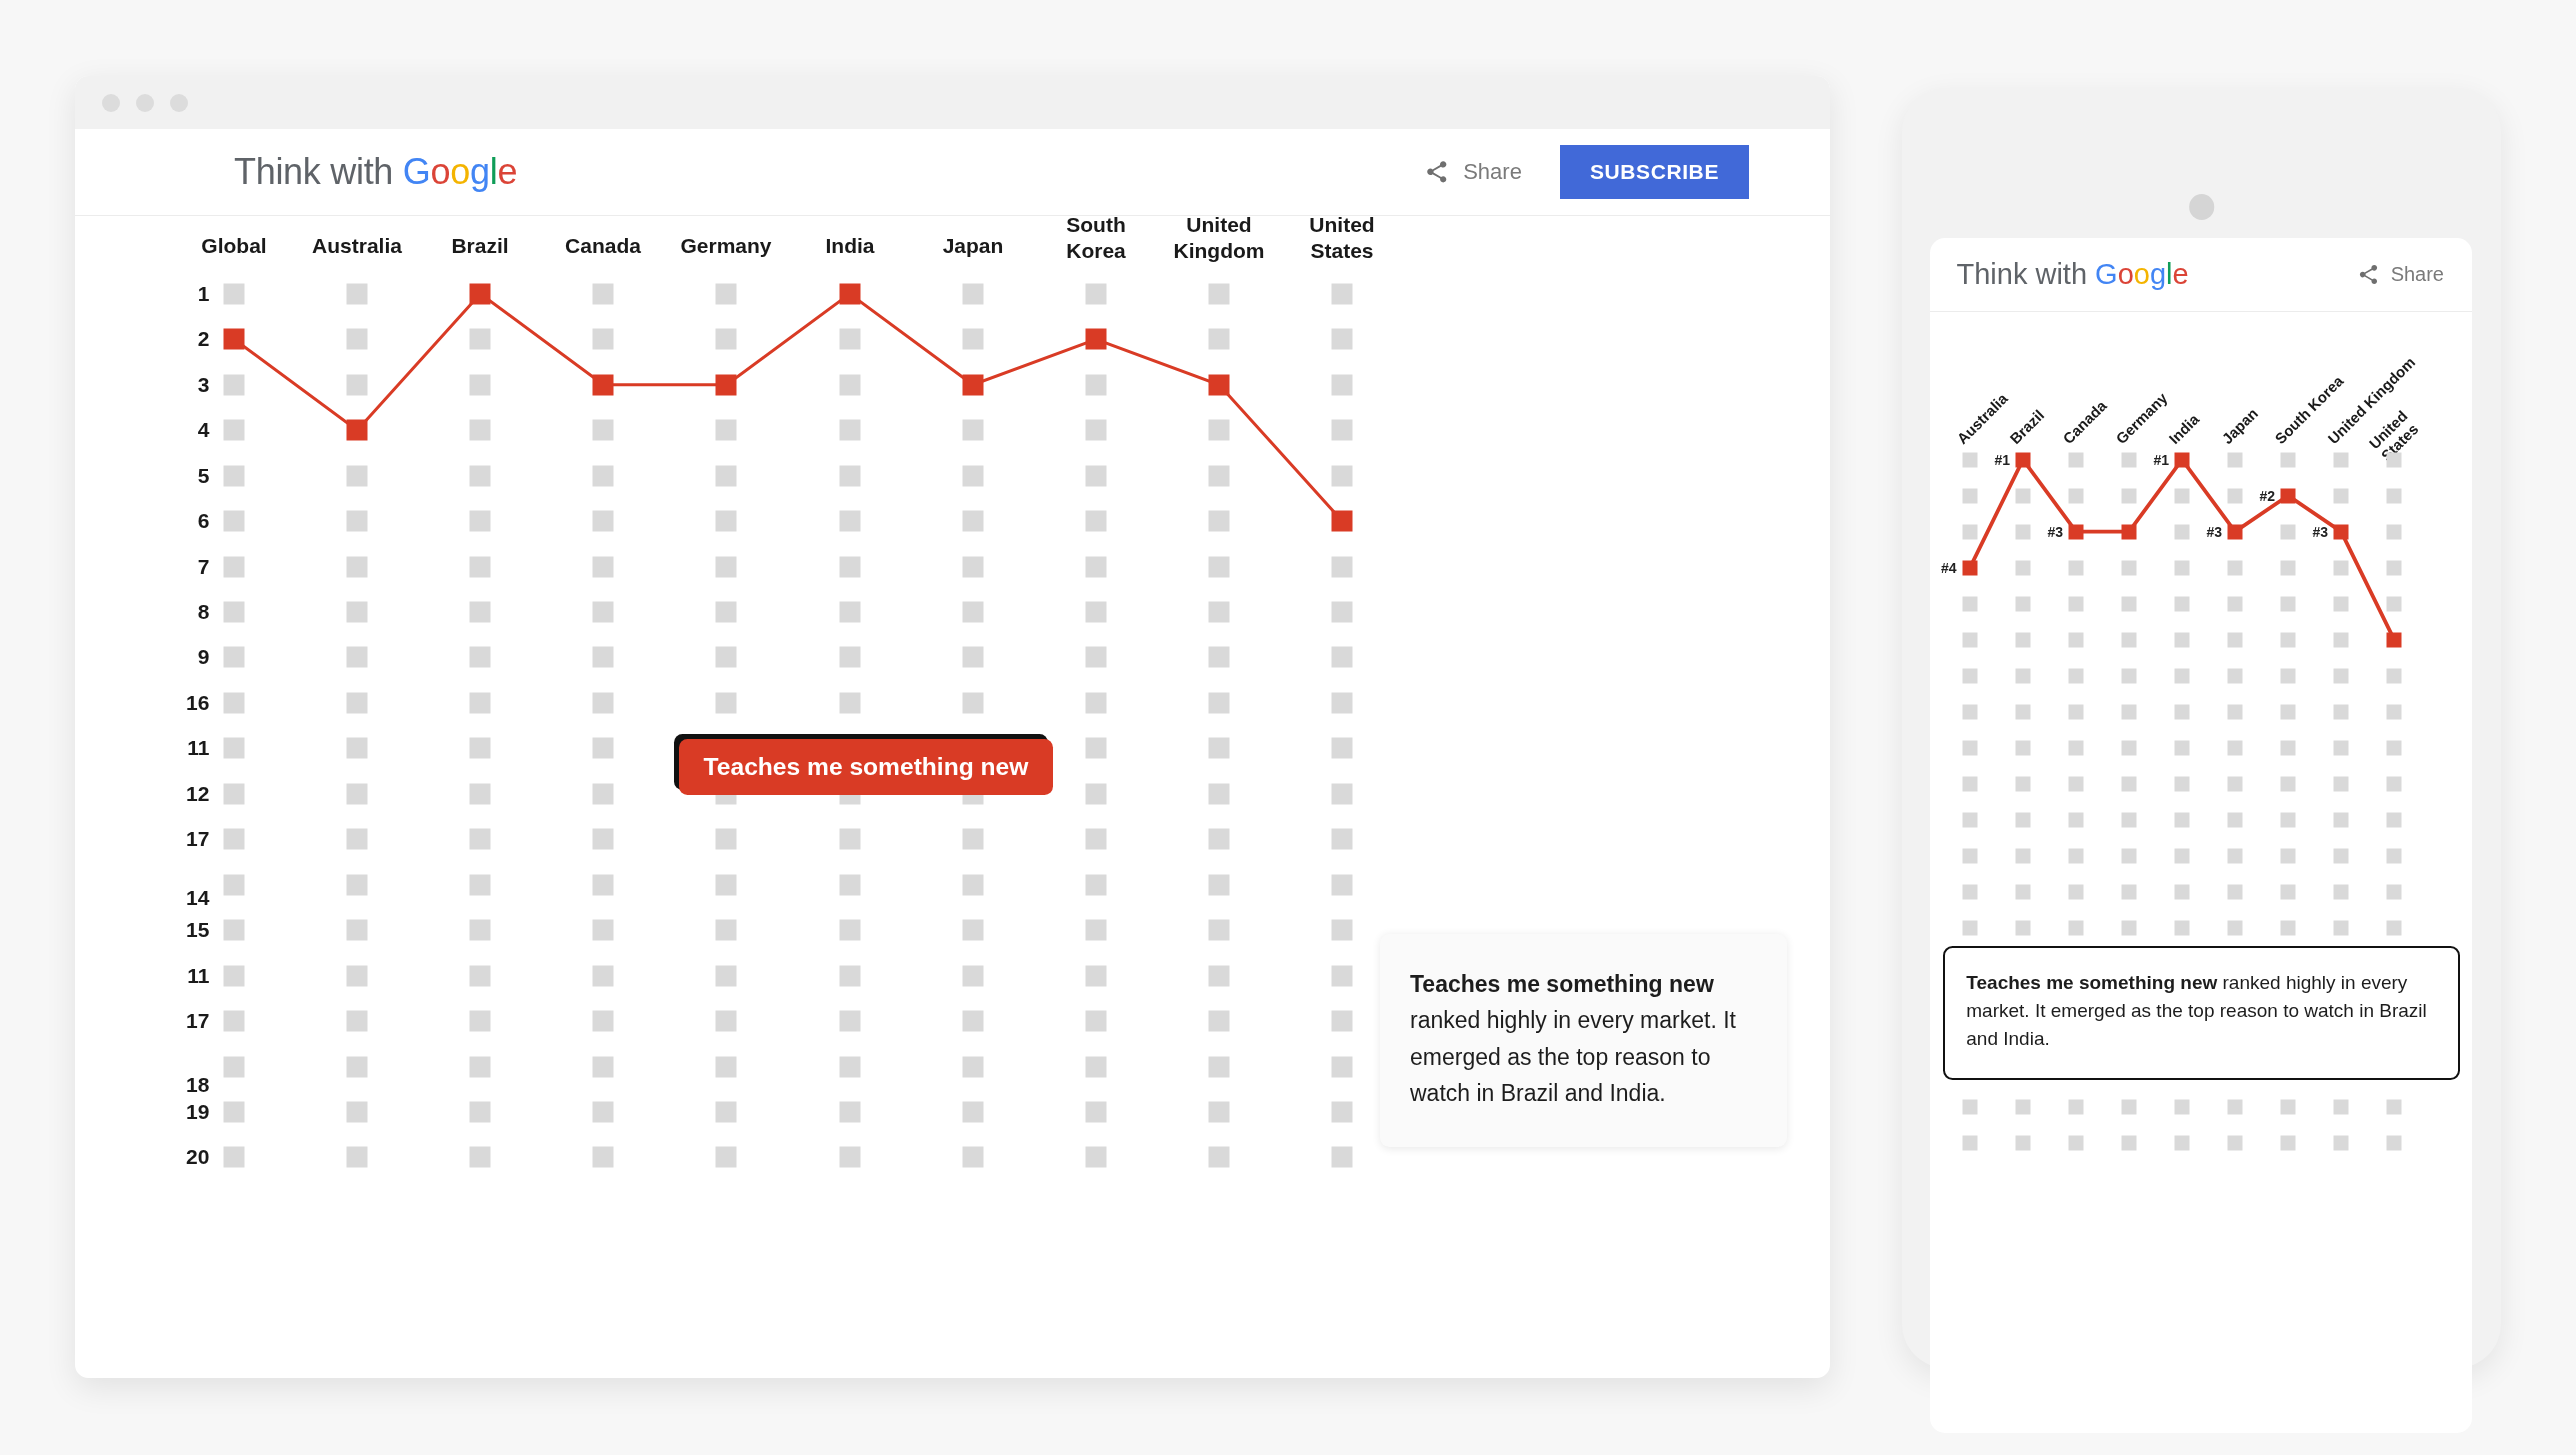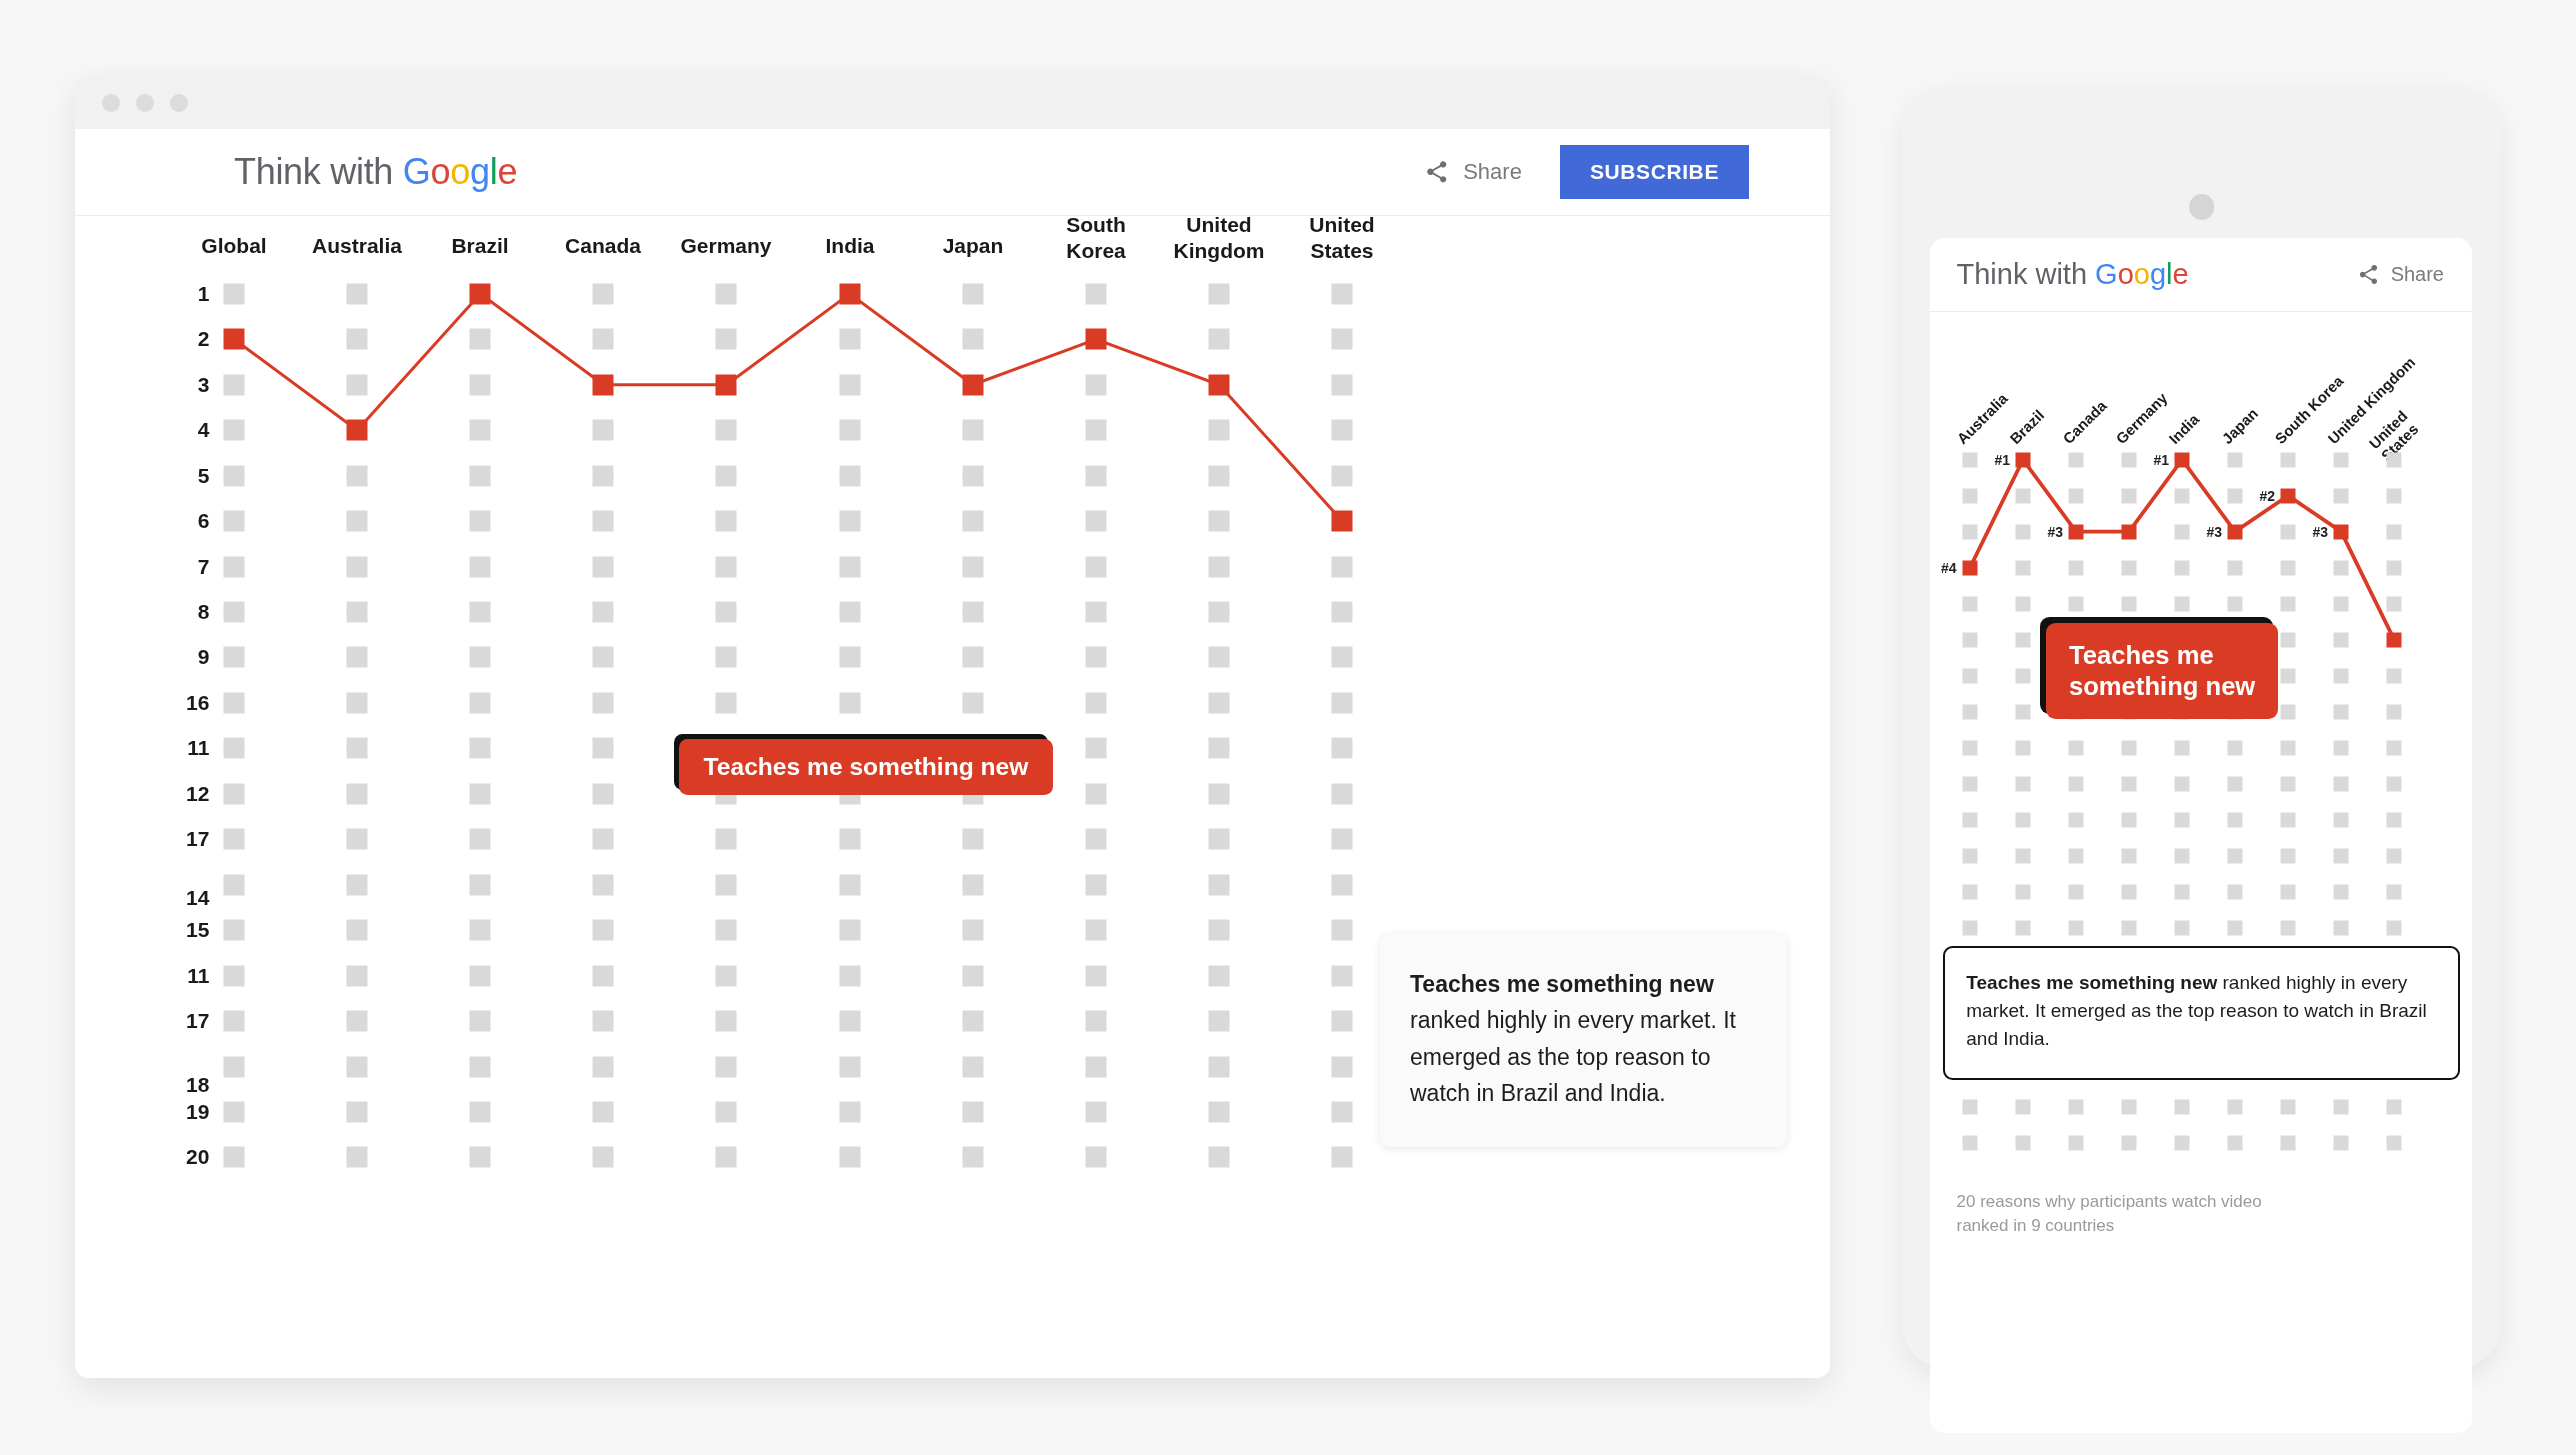--- a/index.html
+++ b/index.html
@@ -551,24 +551,20 @@
         </svg>
         <span>Share</span>
       </div>
     </div>
 
     <div class="m-chart" id="mob-canvas">
       <svg class="line-svg" id="mob-line" viewBox="0 0 572 620" width="542" height="587">
           <path d="M42 158 L98 44 L154 120 L210 120 L266 44 L322 120 L378 82 L434 120 L490 234" fill="none" stroke="#D93B25" stroke-width="4"></path>
         </svg>
 
-      <div class="m-callout">
-        <div class="shadow"></div>
-        <div class="body"><span>Teaches me</span><br><span>something new</span></div>
-      </div>
     <div class="m-col-head" style="left: 36px; top: 13.3px;">Australia</div>
         <div class="m-col-head" style="left: 89px; top: 13.3px;">Brazil</div>
         <div class="m-col-head" style="left: 142px; top: 13.3px;">Canada</div>
         <div class="m-col-head" style="left: 195px; top: 13.3px;">Germany</div>
         <div class="m-col-head" style="left: 248px; top: 13.3px;">India</div>
         <div class="m-col-head" style="left: 301px; top: 13.3px;">Japan</div>
         <div class="m-col-head" style="left: 354px; top: 13.3px;">South Korea</div>
         <div class="m-col-head" style="left: 407px; top: 13.3px;">United Kingdom</div>
         <div class="m-col-head" style="left: 460px; top: 13.3px;">United<br>States</div>
         <div class="m-cell" style="left: 40px; top: 42px;"></div>
@@ -757,16 +753,15 @@
         <div class="m-rank-tag" style="left: 239px; top: 42px;">#1</div>
         <div class="m-rank-tag" style="left: 292px; top: 114px;">#3</div>
         <div class="m-rank-tag" style="left: 345px; top: 78px;">#2</div>
         <div class="m-rank-tag" style="left: 398px; top: 114px;">#3</div>
       </div>
 
     <div class="m-annot">
       <b>Teaches me something new</b><span> ranked highly in every market. It emerged as the top reason to watch in Brazil and India.</span>
     </div>
 
-    <div class="m-caption">20 reasons why participants watch video ranked in 9 countries</div>
   </div>
 </div>
 
 
 </body></html>

